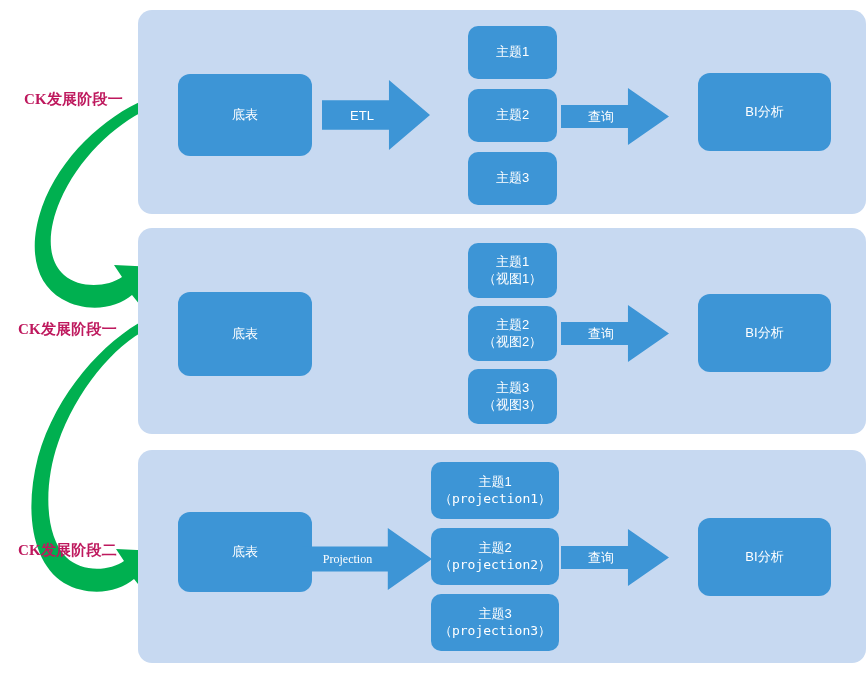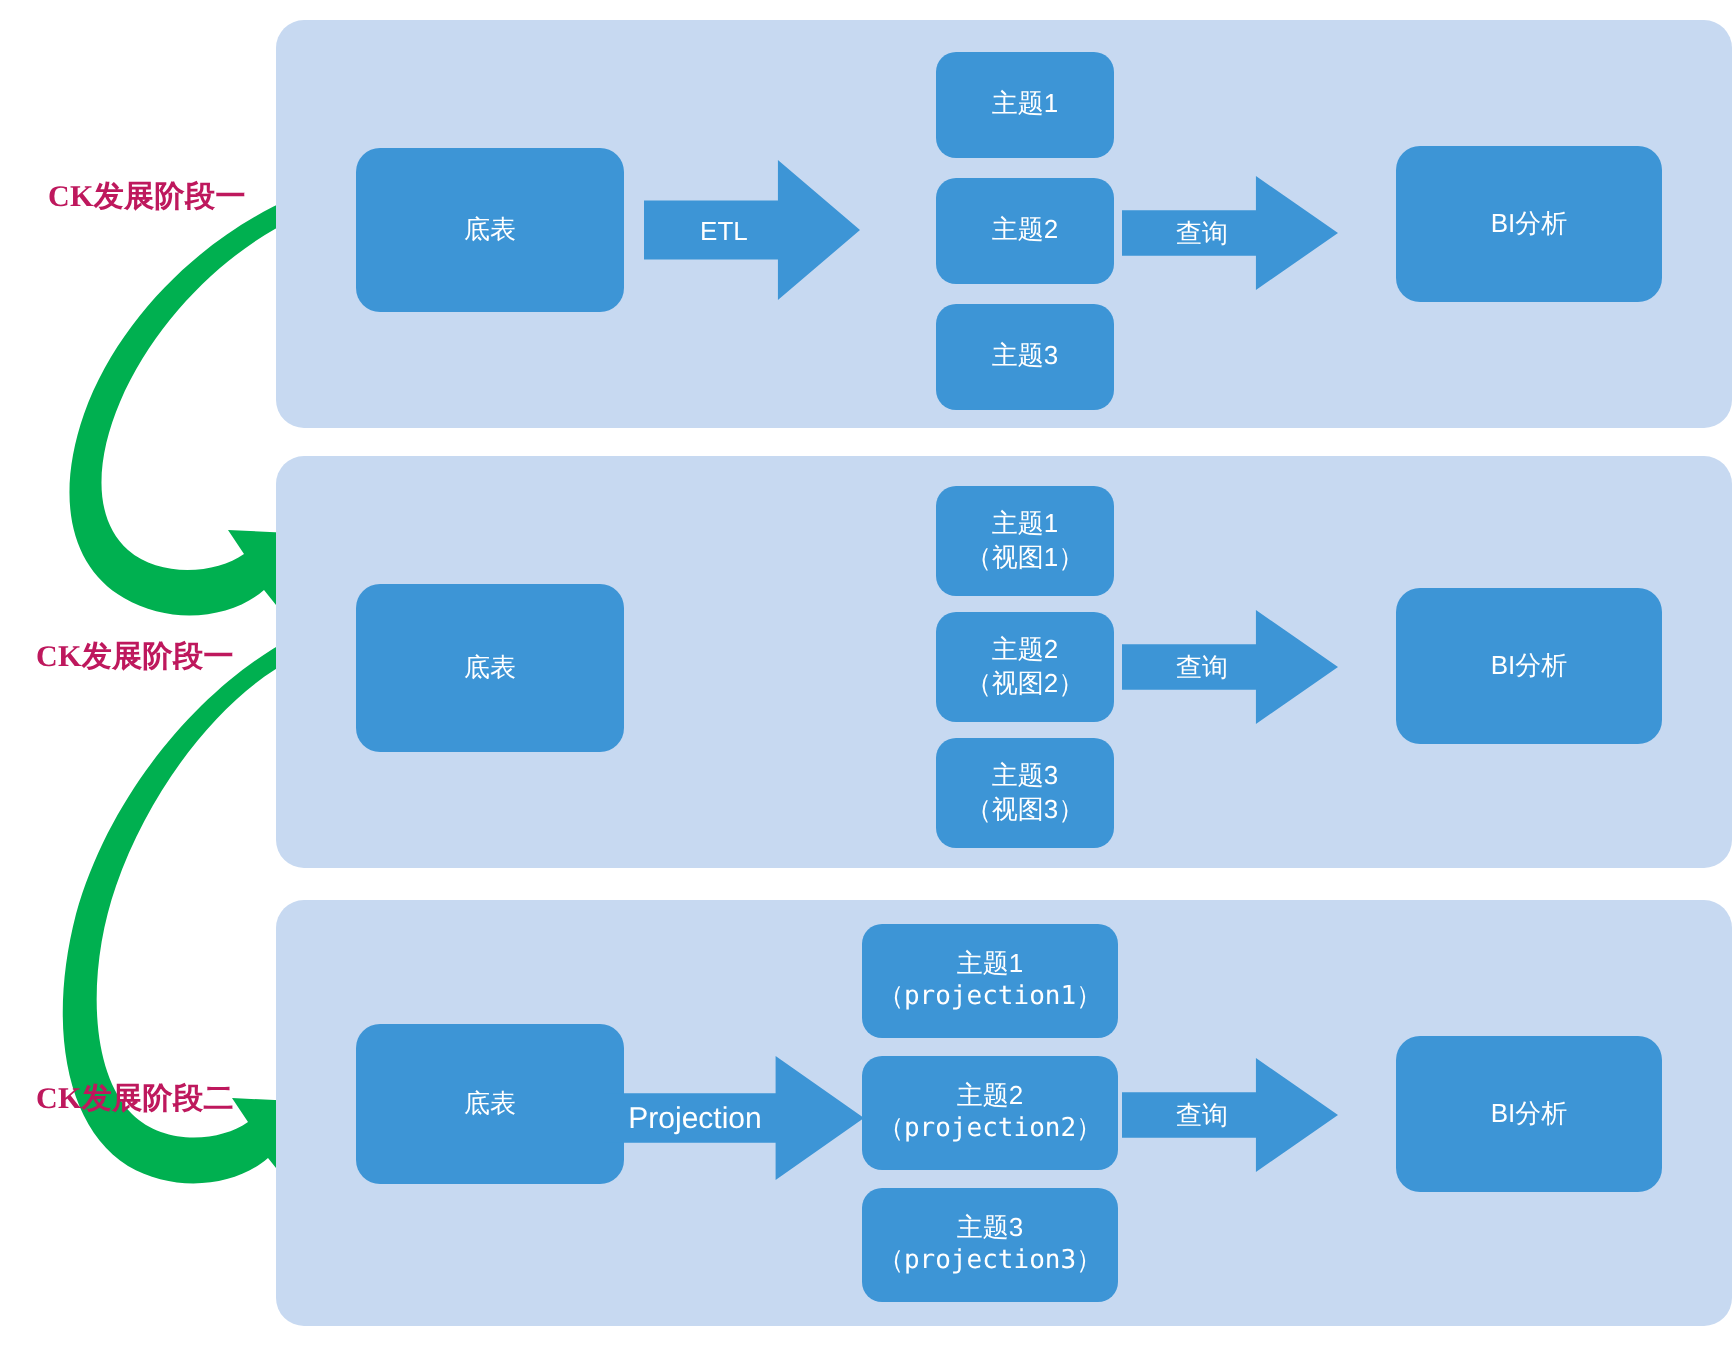--- a/index.html
+++ b/index.html
@@ -187,21 +187,21 @@
   </div>
 
   <div class="panel" style="left:138px; top:450px; width:728px; height:213px;"></div>
 
   <div class="node big" style="left:159px; top:512px; width:134px; height:80px;">
     <span>底表</span>
   </div>
 
   <div class="block-arrow" style="left:302px; top:528px; width:130px; height:62px;
               clip-path: polygon(0% 30%, 66% 30%, 66% 0%, 100% 50%, 66% 100%, 66% 70%, 0% 70%);">
-    <span class="arrow-text" style="right:30%; font-family:Liberation Sans, sans-serif; font-size:15px;">Projection</span>
+    <span class="arrow-text" style="right:30%; font-family:Liberation Serif, serif; font-size:12px;">Projection</span>
   </div>
 
   <div class="node" style="left:412px; top:462px; width:128px; height:57px;">
     <span>主题1</span>
     <span class="l2">（projection1）</span>
   </div>
   <div class="node" style="left:412px; top:528px; width:128px; height:57px;">
     <span>主题2</span>
     <span class="l2">（projection2）</span>
   </div>

